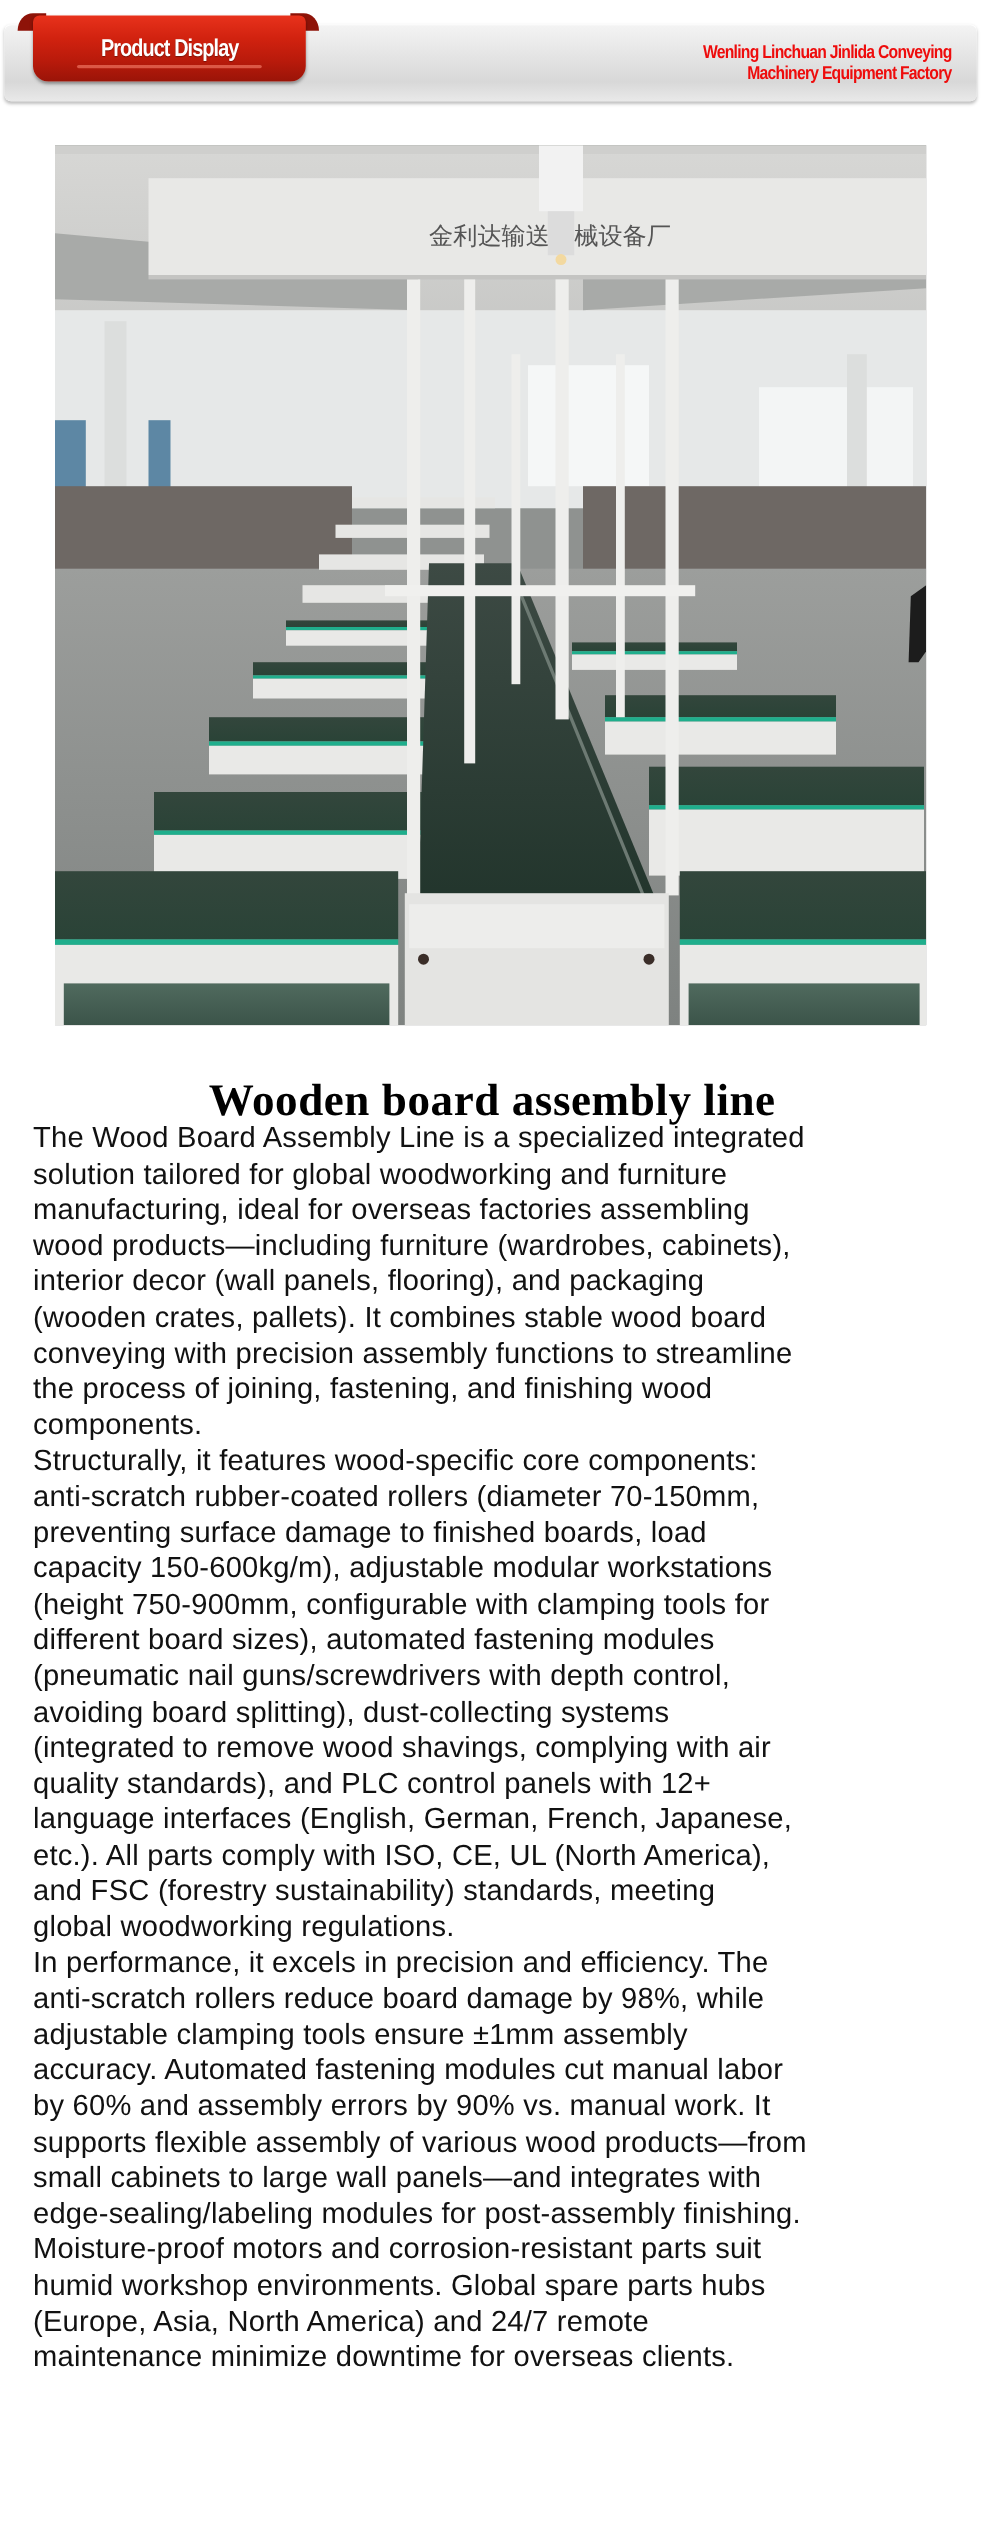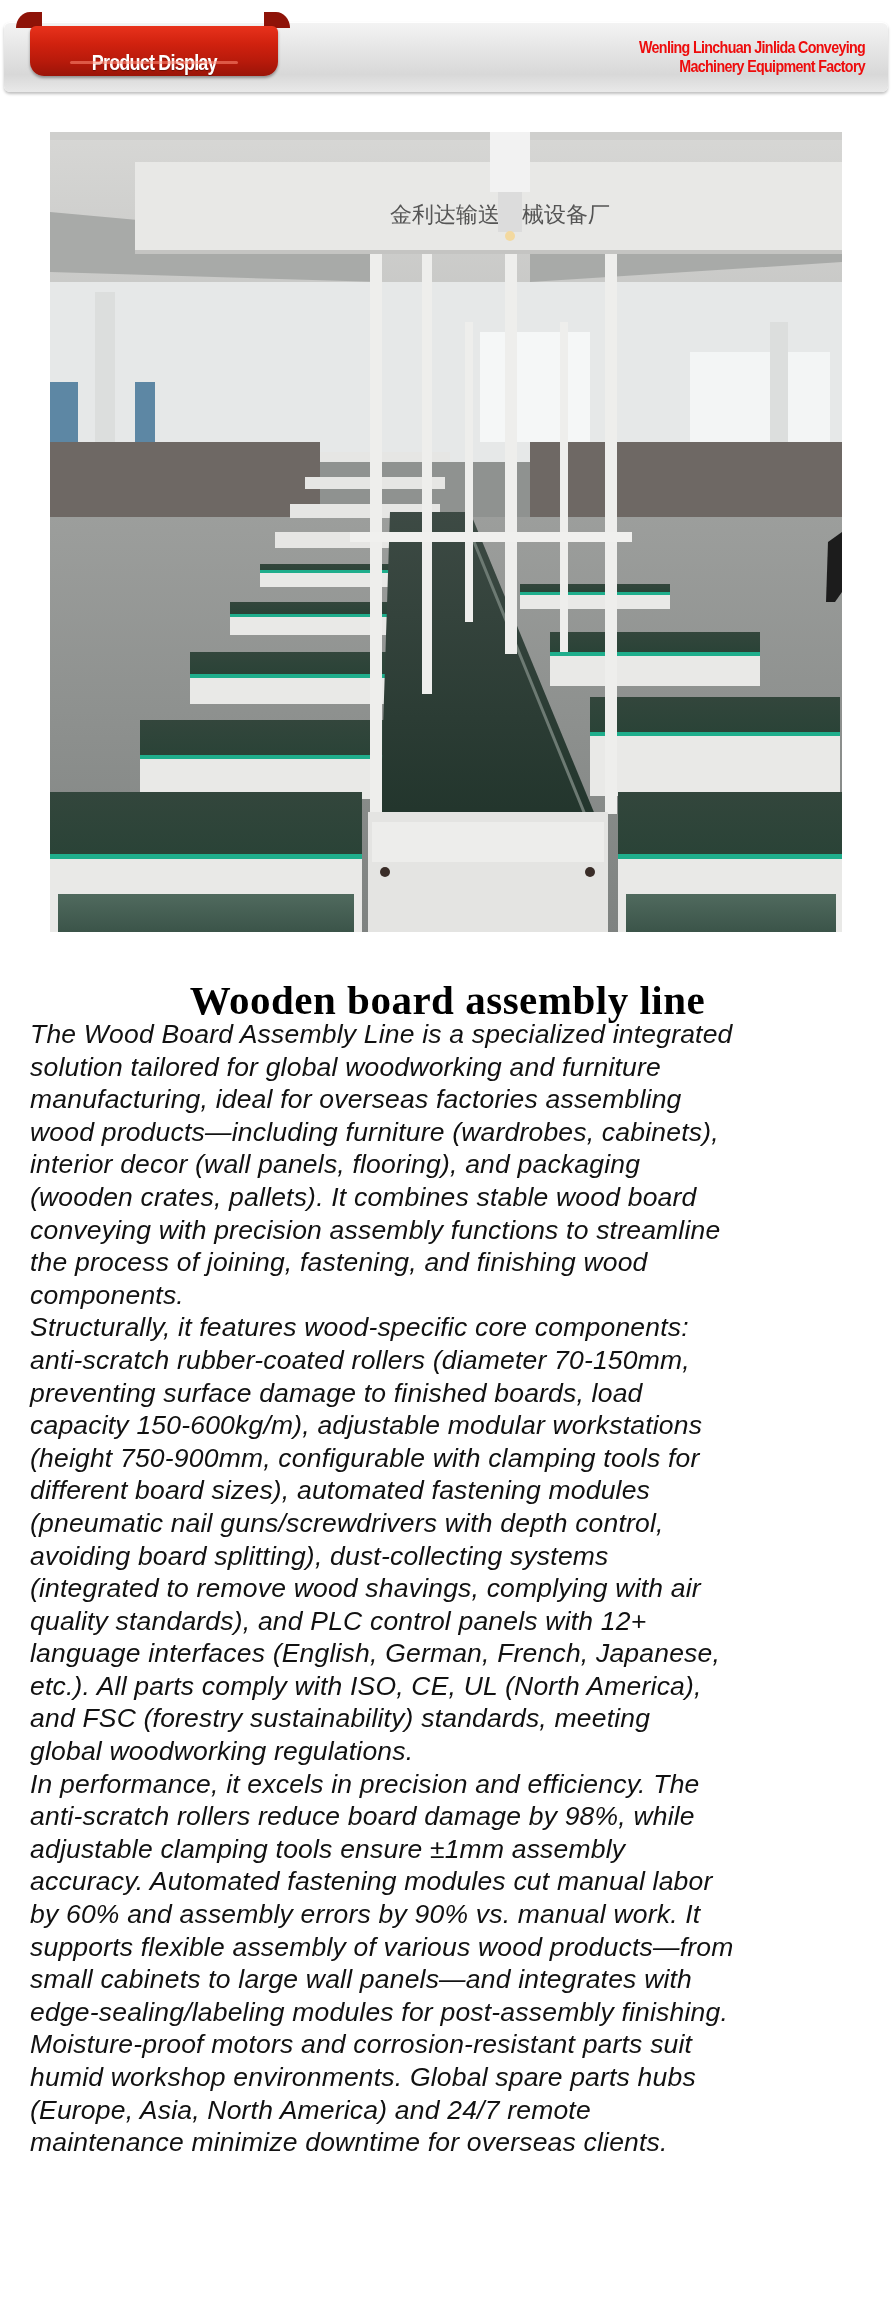--- a/index.html
+++ b/index.html
@@ -38,28 +38,28 @@
       left: 16px;
       border-top-left-radius: 14px 16px;
     }
     .ribbon-fold-right {
       left: 264px;
       border-top-right-radius: 14px 16px;
     }
     .ribbon {
       position: absolute;
       left: 30px;
-      top: 26px;
+      top: 14px;
       width: 248px;
-      height: 50px;
+      height: 60px;
       border-radius: 6px 6px 14px 14px;
       background: linear-gradient(to bottom, #e8321c 0%, #d1220f 35%, #b81a0b 70%, #9a1408 100%);
       box-shadow: 0 2px 3px rgba(0,0,0,0.35);
       display: flex;
-      align-items: flex-end;
+      align-items: center;
       justify-content: center;
     }
     .ribbon::after {
       content: "";
       position: absolute;
       left: 40px;
       right: 40px;
       bottom: 12px;
       height: 3px;
       border-radius: 2px;
@@ -121,21 +121,20 @@
     .body-text {
       position: absolute;
       left: 30px;
       top: 1018px;
       width: 845px;
       font-family: "Liberation Sans", sans-serif;
       font-size: 26.5px;
       line-height: 32.6px;
       color: #111;
       letter-spacing: 0.2px;
-      font-style: italic;
     }
     .body-text p {
       margin: 0;
       white-space: pre-line;
     }
   </style>
 </head>
 <body>
 
 <div class="banner"></div>

